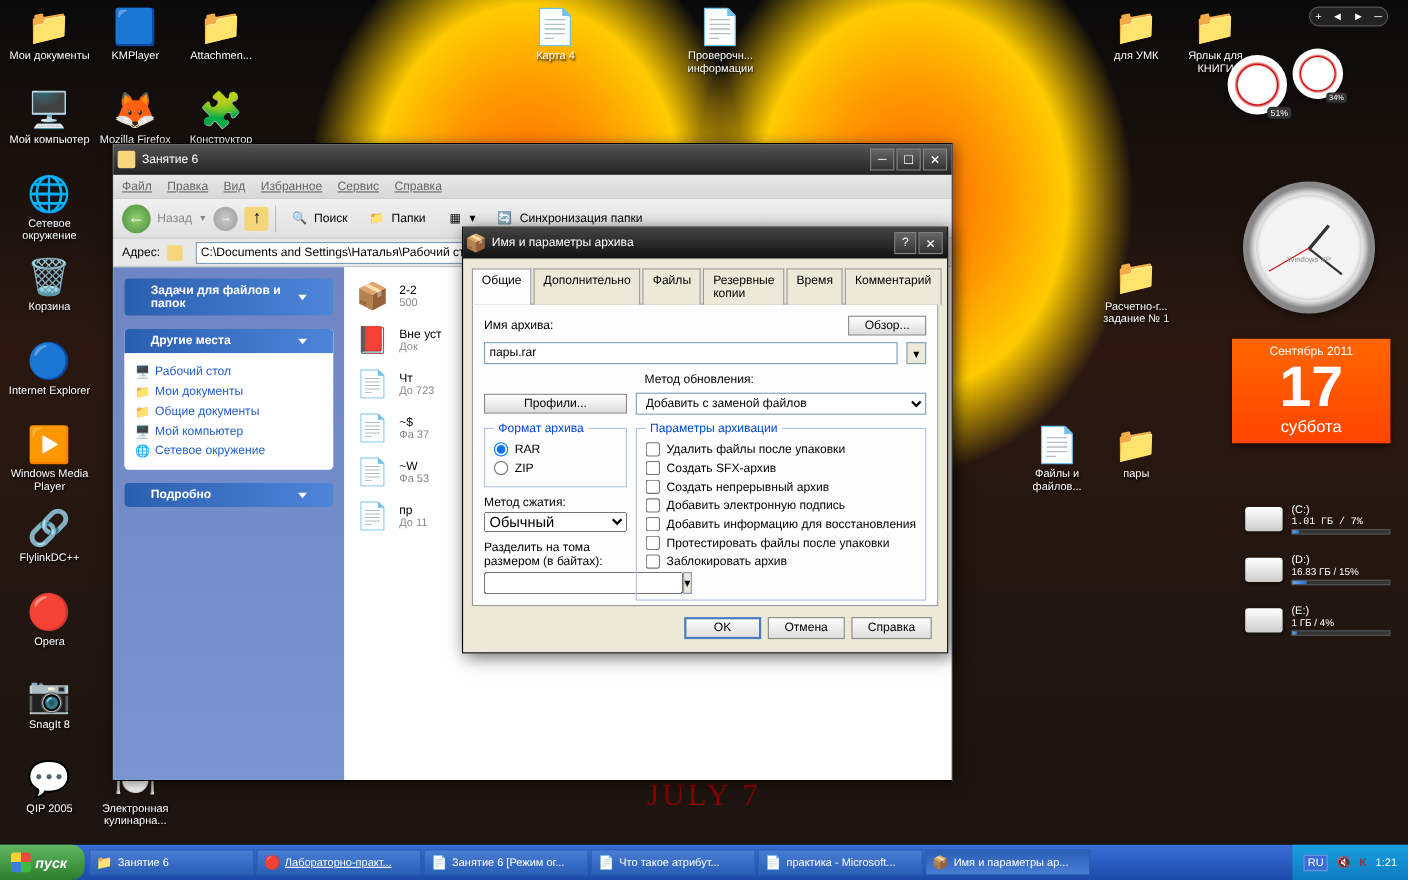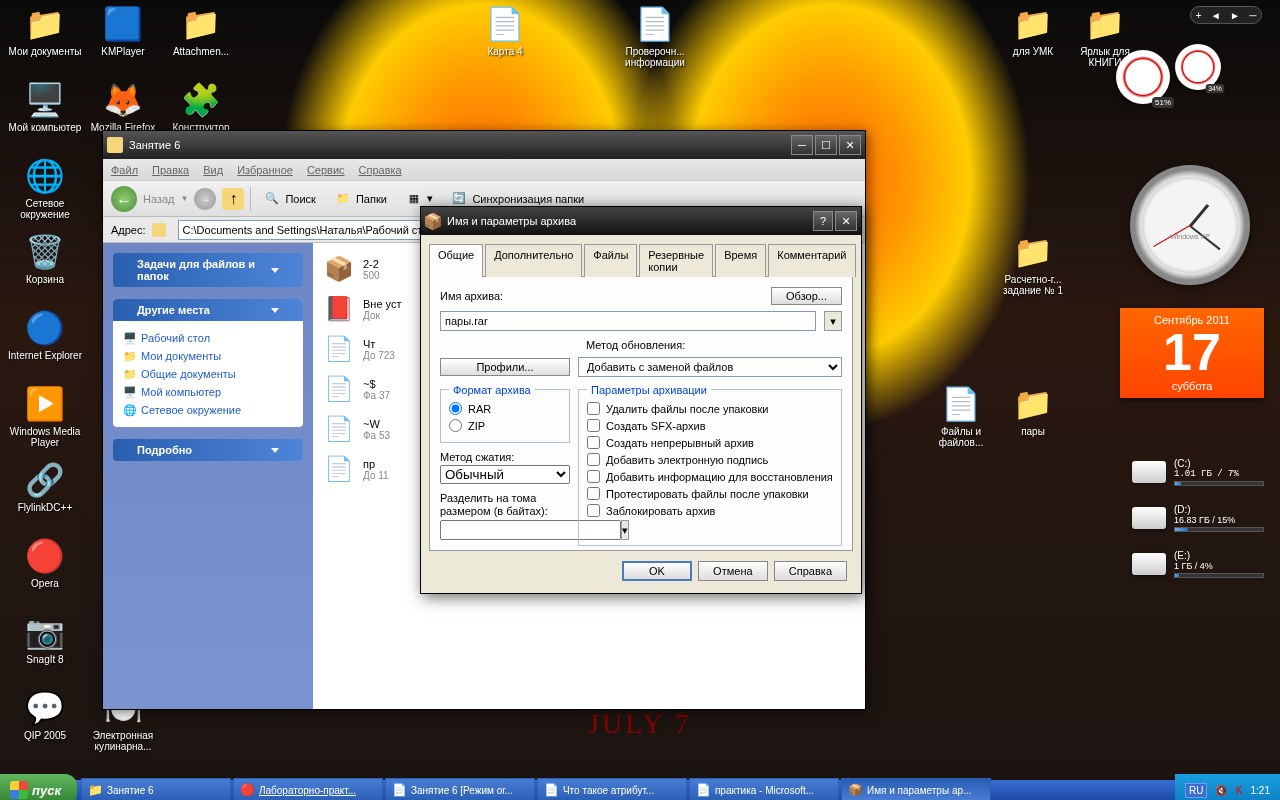--- a/index.html
+++ b/index.html
@@ -57,40 +57,40 @@
 .fieldset-title { color:#0046d5; font-size:11px; position:relative; top:-12px; background:#fdfdfd; padding:0 4px; display:inline-block; }
 .fieldset-body { margin-top:-8px; }
 .fieldset-body label { display:flex; align-items:center; gap:6px; padding:2px 0; font-size:11px; }
 .two-col { display:flex; gap:8px; }
 .col-l { width:130px; }
 .col-r { flex:1; }
 .dlg-buttons { display:flex; justify-content:flex-end; gap:6px; padding:10px 6px 4px; }
 .help-btn { width:20px; height:20px; background:linear-gradient(180deg,#666,#333); color:#fff; border:1px solid #888; display:flex; align-items:center; justify-content:center; font-size:11px; margin-right:2px; cursor:pointer;}
 
 
-.taskbar { position:absolute; bottom:0; left:0; right:0; height:20px; background:linear-gradient(180deg,#3a6ed5,#1c4aa8); display:flex; align-items:center; }
+.taskbar { position:absolute; bottom:0; left:0; right:0; height:32px; background:linear-gradient(180deg,#3a6ed5,#1c4aa8); display:flex; align-items:center; }
 .start { height:32px; background:linear-gradient(180deg,#5fb85f,#2d7d2d); padding:0 16px 0 10px; display:flex; align-items:center; color:#fff; font-weight:bold; font-size:13px; font-style:italic; border-radius:0 12px 12px 0; cursor:pointer; gap:4px;}
 .start-logo { width:18px; height:18px; background:conic-gradient(#e74c3c 0 90deg,#3dbb3d 90deg 180deg,#3b7dd8 180deg 270deg,#f7d038 270deg 360deg); border-radius:3px; }
 .taskbtns { display:flex; flex:1; padding:0 4px; gap:2px; height:26px; align-items:center; }
 .taskbtn { height:24px; background:linear-gradient(180deg,#4a7ed5,#2a5eb5); border:1px solid #2a5eb5; color:#fff; font-size:10px; padding:0 6px; display:flex; align-items:center; gap:4px; min-width:150px; max-width:160px; cursor:pointer; overflow:hidden; white-space:nowrap; }
 .taskbtn.active { background:linear-gradient(180deg,#2a5eb5,#4a7ed5); }
 .tray { background:linear-gradient(180deg,#1a9fe0,#0d7bc0); height:32px; display:flex; align-items:center; padding:0 10px; gap:8px; color:#fff; font-size:10px; }
 .lang { background:#3a6ed5; border:1px solid #6a9ee5; padding:1px 3px; }
 
 
 .gadget { position:absolute; color:#fff; font-size:10px; }
 .volume-ctrl { right:18px; top:6px; width:72px; height:18px; background:rgba(40,40,40,0.8); border:1px solid #555; border-radius:10px; display:flex; align-items:center; justify-content:space-around; }
 .clock { right:30px; top:165px; width:120px; height:120px; border-radius:50%; background:radial-gradient(circle,#f8f8f8 55%,#ccc 60%,#888 65%); display:flex; align-items:center; justify-content:center; box-shadow:0 2px 8px rgba(0,0,0,0.5); }
 .clock-face { width:96px; height:96px; border-radius:50%; background:#f4f4f4; position:relative; box-shadow:inset 0 0 4px rgba(0,0,0,0.3);}
 .clock-brand { position:absolute; top:58%; left:50%; transform:translateX(-50%); font-size:7px; color:#888; }
 .hand { position:absolute; left:50%; top:50%; transform-origin:0 50%; background:#333; }
 .calendar { right:16px; top:308px; width:144px; background:linear-gradient(180deg,#ff6600,#ff4400); padding:6px; text-align:center; box-shadow:0 2px 6px rgba(0,0,0,0.5);}
 .cal-month { color:#fff; font-size:11px; }
 .cal-day { color:#fff; font-size:52px; font-weight:bold; line-height:1; }
-.cal-wday { color:#fff; font-size:11px; margin-top:2px;}
+.cal-wday { color:#fff; font-size:15px; margin-top:2px;}
 .disk { right:16px; display:flex; align-items:center; gap:8px; }
 .disk-icon { width:34px; height:22px; background:linear-gradient(180deg,#fff,#ccc); border-radius:3px; box-shadow:0 1px 3px rgba(0,0,0,0.5);}
 .disk-bar { width:90px; height:5px; background:#333; border:1px solid #555; margin-top:2px; position:relative;}
 .disk-fill { height:100%; background:linear-gradient(90deg,#6ae,#2a6ec0);}
 .gauge { width:54px; height:54px; border-radius:50%; background:radial-gradient(circle,#fff 40%,#eee 45%,#c00 48%,#fff 55%); position:absolute; box-shadow: 0 2px 6px rgba(0,0,0,0.5);}
 .gauge-badge { position:absolute; bottom:-4px; right:-4px; background:#333; color:#fff; font-size:8px; padding:1px 3px; border-radius:4px;}
 .mini-icon { width:12px; height:12px; display:inline-block; }
 .chev { width:0; height:0; border-left:4px solid transparent; border-right:4px solid transparent; border-top:5px solid #fff;}
 </style>
 </head>

